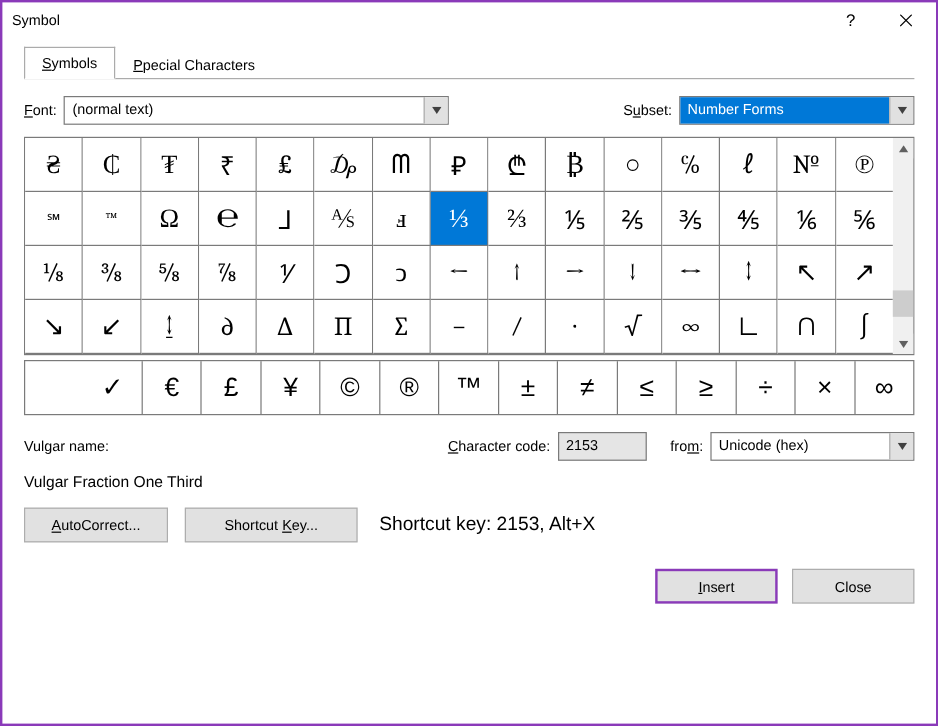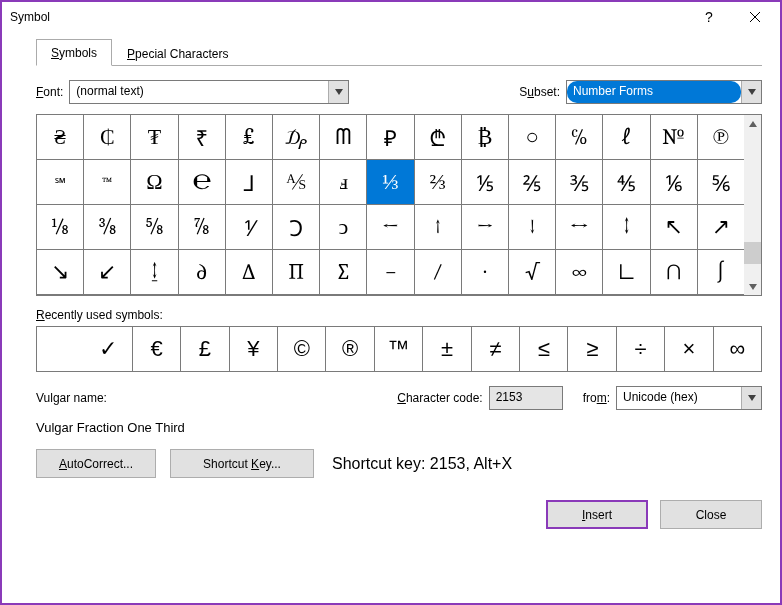--- a/index.html
+++ b/index.html
@@ -22,21 +22,21 @@
   .titlebar .title-text { flex:1; }
   .titlebar .help-btn, .titlebar .close-btn {
     width:46px; height:30px; display:flex; align-items:center; justify-content:center;
     font-size:14px;
   }
   .titlebar .close-btn svg { width:10px; height:10px; stroke:#000; stroke-width:1; }
   .titlebar .close-btn { margin-right:2px; }
 
   
   .body-pane {
-    flex:1; padding:6px 18px 14px 18px; display:flex; flex-direction:column;margin-left:16px;
+    flex:1; padding:6px 18px 14px 18px; display:flex; flex-direction:column;
   }
 
   
   .tabstrip { display:flex; align-items:flex-end; border-bottom:1px solid #ababab; height:28px; }
   .tab {
     padding:6px 14px 5px 14px; font-size:12px; position:relative; top:1px;
     border:1px solid transparent; border-bottom:none;
   }
   .tab.active {
     border:1px solid #ababab; border-bottom:1px solid #fff;
@@ -51,21 +51,21 @@
   .combo {
     display:flex; border:1px solid #7a7a7a; height:24px; align-items:stretch;
     background:#fff;
   }
   .combo .combo-text { flex:1; padding:3px 6px; font-size:12px; overflow:hidden; white-space:nowrap; }
   .combo .combo-btn {
     width:20px; border-left:1px solid #adadad; background:#e1e1e1;
     display:flex; align-items:center; justify-content:center;
   }
   .combo .combo-btn svg { width:8px; height:6px; }
-  .combo.selected .combo-text { background:#0078d7; color:#fff;border-radius:10px; }
+  .combo.selected .combo-text { background:#0078d7; color:#fff; }
 
   
   .grid-wrap { display:flex; margin-top:10px; border:1px solid #7a7a7a; }
   .grid-cells { flex:1; }
   .grid-row { display:flex; }
   .cell {
     flex:1; height:45px; border:1px solid #7a7a7a; border-top:none; border-left:none;
     display:flex; align-items:center; justify-content:center;
     font-size:22px; font-family:"Segoe UI","Cambria",serif;
     background:#fff; user-select:none;
@@ -146,21 +146,21 @@
       <div class="tab active">
         <span class="ul">S</span><span>ymbols</span>
       </div>
       <div class="tab">
         <span class="ul">P</span><span>pecial Characters</span>
       </div>
     </div>
 
     <div class="row-dropdowns">
       <span class="lbl"><span class="ul">F</span>ont:</span>
-      <div class="combo" style="width:280px">
+      <div class="combo" style="width:321px">
         <div class="combo-text">(normal text)</div>
         <div class="combo-btn">
           <svg viewBox="0 0 8 6">
               <polygon points="0,0 8,0 4,6" fill="#404040"></polygon>
             </svg>
         </div>
       </div>
       <div class="spacer"></div>
       <span class="lbl">S<span class="ul">u</span>bset:</span>
       <div class="combo selected" style="width:196px">
@@ -254,21 +254,20 @@
             <div class="sb-thumb"></div>
           </div>
         <div class="sb-btn">
             <svg viewBox="0 0 8 6">
               <polygon points="0,0 8,0 4,6"></polygon>
             </svg>
           </div>
       </div>
     </div>
 
-    <div class="section-label"><span class="ul">R</span>ecently used symbols:</div>
     <div class="recent-row" id="recent-row">
         <div class="rcell first"></div>
         <div class="rcell">✓</div>
         <div class="rcell">€</div>
         <div class="rcell">£</div>
         <div class="rcell">¥</div>
         <div class="rcell">©</div>
         <div class="rcell">®</div>
         <div class="rcell">™</div>
         <div class="rcell">±</div>
@@ -280,21 +279,21 @@
         <div class="rcell">∞</div>
       </div>
 
     <div class="row-lower">
       <div style="flex:1;">
         <div class="unicode-name-lbl">Vulgar name:</div>
       </div>
       <span class="lbl"><span class="ul">C</span>haracter code:</span>
       <div class="input-box" style="width:74px">2153</div>
       <span class="lbl" style="margin-left:14px">fro<span class="ul">m</span>:</span>
-      <div class="combo" style="width:146px">
+      <div class="combo" style="width:170px">
         <div class="combo-text">Unicode (hex)</div>
         <div class="combo-btn">
           <svg viewBox="0 0 8 6">
               <polygon points="0,0 8,0 4,6" fill="#404040"></polygon>
             </svg>
         </div>
       </div>
     </div>
 
     <div class="unicode-name-val">Vulgar Fraction One Third</div>

